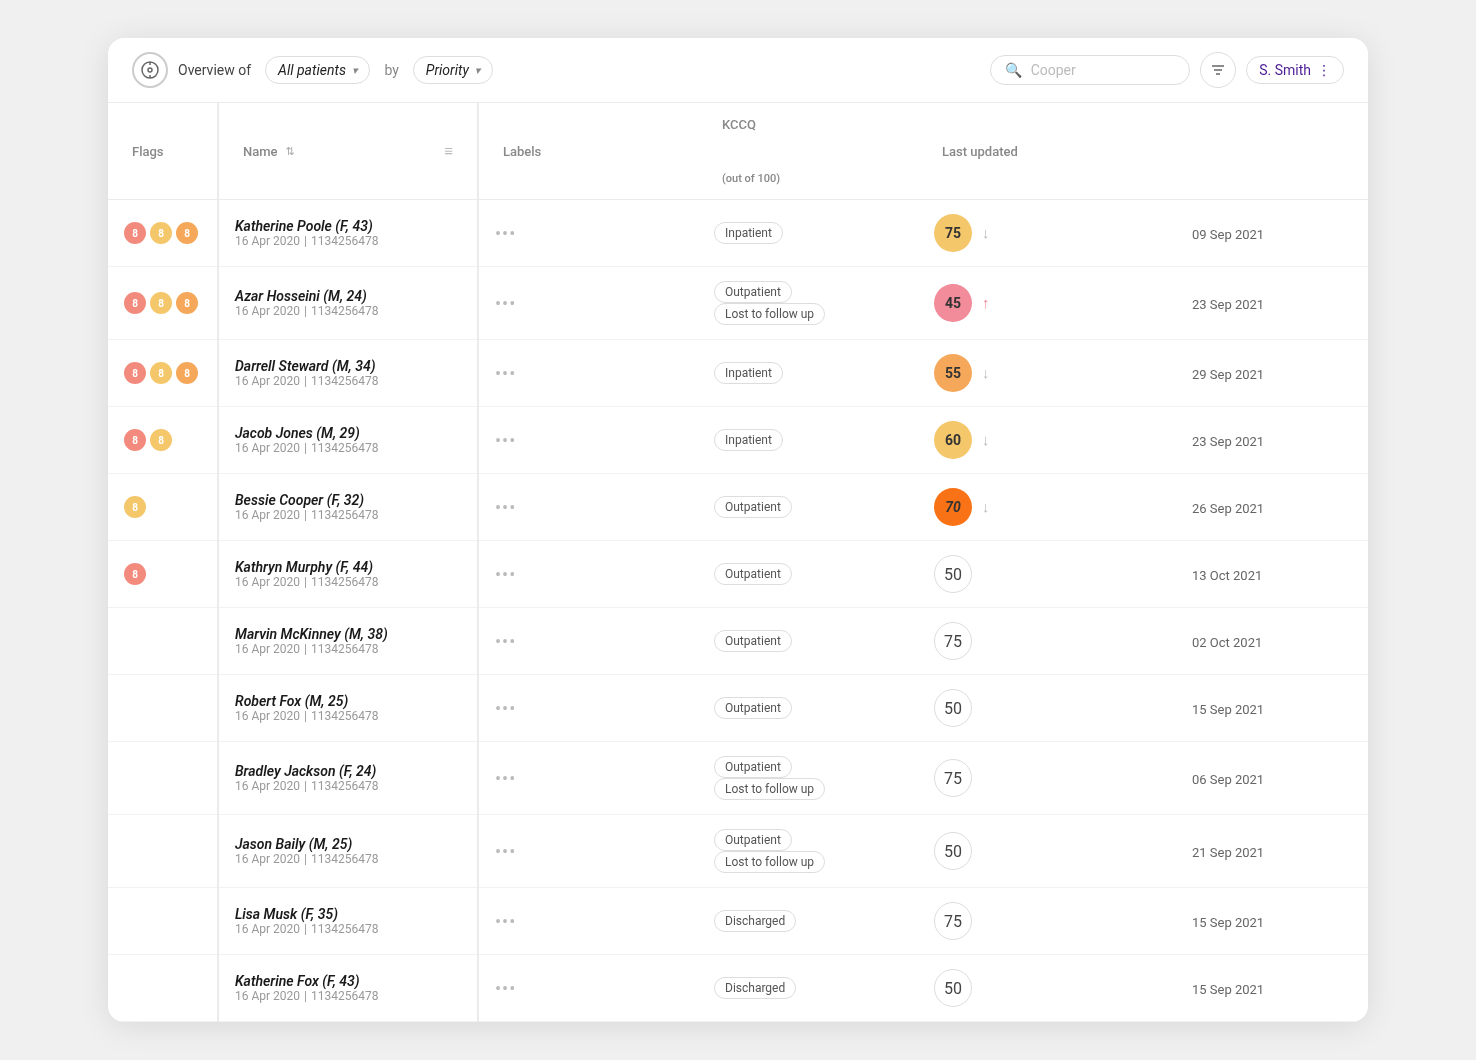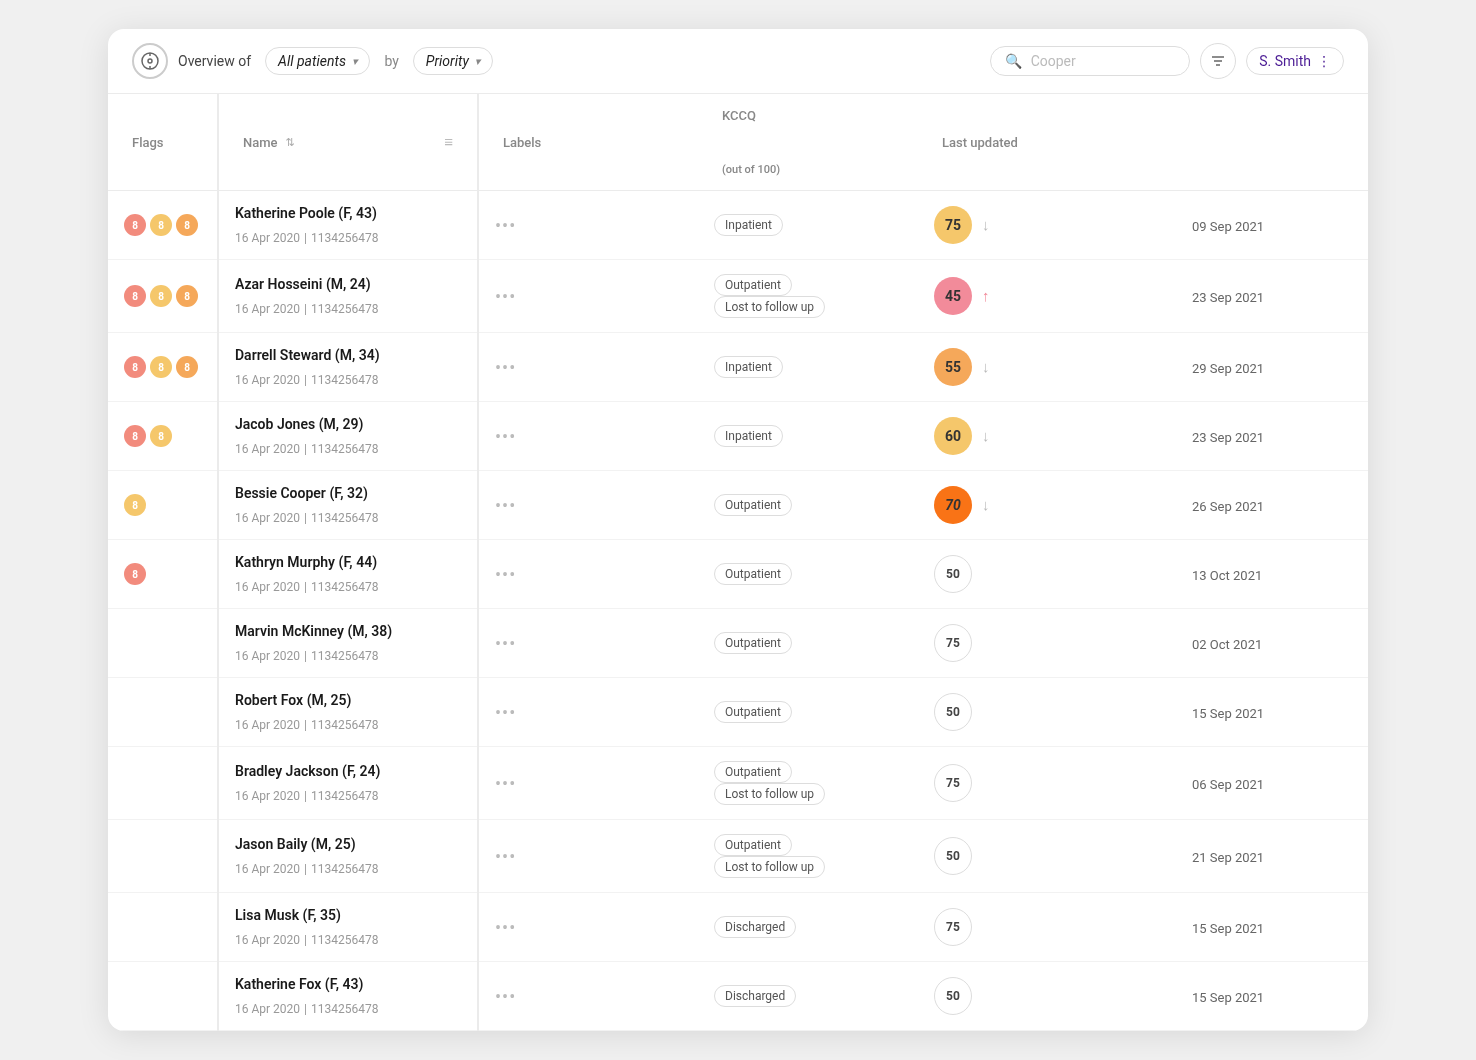--- a/index.html
+++ b/index.html
@@ -146,25 +146,26 @@
       padding: 14px 16px;
       vertical-align: middle;
     }
     .left-section {
       border-right: 2px solid #ebebeb;
     }
     .patient-name {
       font-size: 14px;
       font-weight: 600;
       color: #1a1a1a;
+      font-style: italic;
     }
     .patient-meta {
       font-size: 12px;
       color: #999;
-      margin-top: 10px;
+      margin-top: 0;
     }
     .patient-meta span.sep {
       margin: 0 4px;
     }
     .flags-cell {
       display: flex;
       gap: 4px;
       align-items: center;
     }
     .flag-badge {
@@ -213,22 +214,22 @@
       border: 2px solid transparent;
     }
     .kccq-plain {
       width: 38px;
       height: 38px;
       border-radius: 50%;
       border: 1.5px solid #ddd;
       display: flex;
       align-items: center;
       justify-content: center;
-      font-size: 12px;
-      font-weight: 700;
+      font-size: 16px;
+      font-weight: 400;
       color: #444;
     }
 
     .trend-arrow {
       font-size: 15px;
       color: #bbb;
     }
     .trend-up { color: #f28b9a; }
     .trend-down { color: #bbb; }
 

